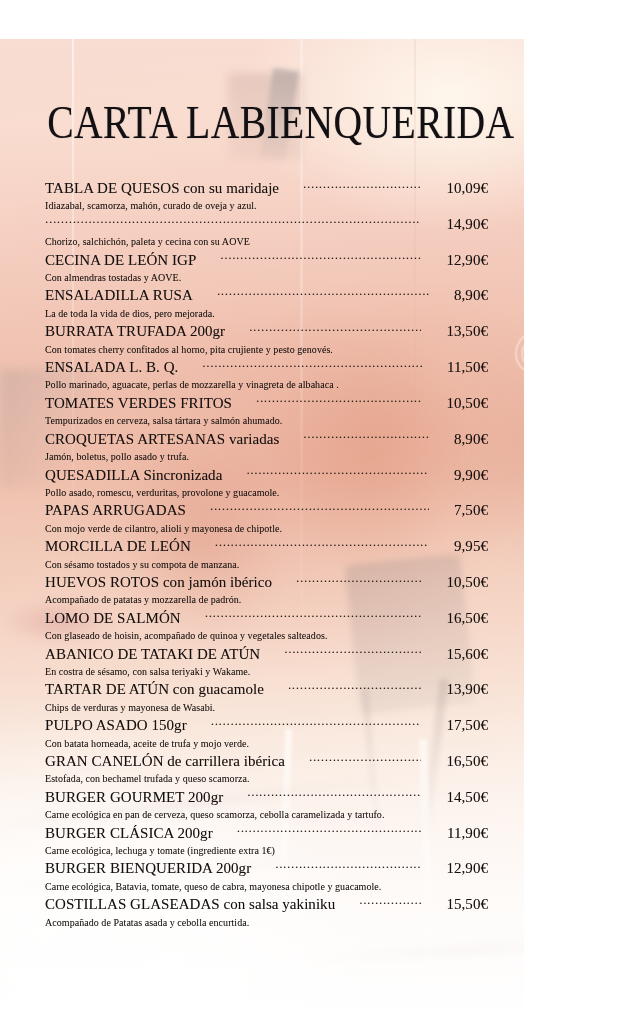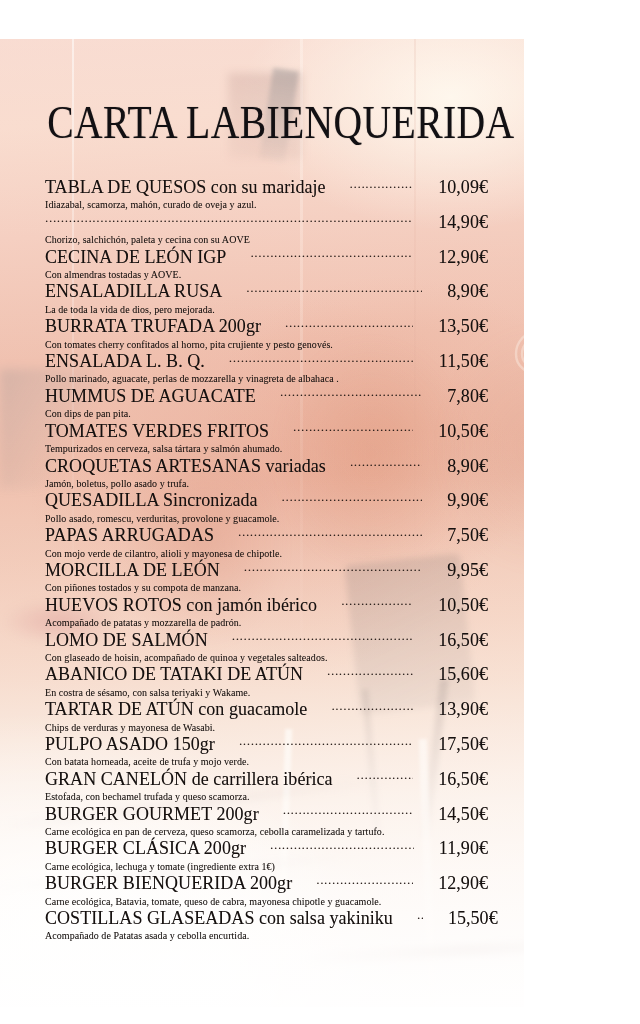--- a/index.html
+++ b/index.html
@@ -203,21 +203,21 @@
   }
 
   .item { margin:0; }
 
   
   .item-line {
     display:flex;
     align-items:baseline;
     width:100%;
     color:#15100f;
-    font-size:18px;
+    font-size:15px;
     line-height:17.4px;
     white-space:nowrap;
     letter-spacing:.05px;
     gap:24px;
   }
   .item-name {
     flex:0 0 auto;
     text-shadow:0 0 .6px rgba(20,14,12,.28);
   }
   .leader {
@@ -346,28 +346,20 @@
         <div class="item">
           <div class="item-line">
             <span class="item-name">ENSALADA L. B. Q.</span>
             <span class="leader"></span>
             <span class="item-price"> 11,50€</span>
           </div>
           <div class="item-desc">Pollo marinado, aguacate, perlas de mozzarella y vinagreta de albahaca .</div>
         </div>
         <div class="item">
           <div class="item-line">
-            <span class="item-name">HUMMUS DE AGUACATE</span>
-            <span class="leader"></span>
-            <span class="item-price"> 7,80€</span>
-          </div>
-          <div class="item-desc">Con dips de pan pita.</div>
-        </div>
-        <div class="item">
-          <div class="item-line">
             <span class="item-name">TOMATES VERDES FRITOS</span>
             <span class="leader"></span>
             <span class="item-price"> 10,50€</span>
           </div>
           <div class="item-desc">Tempurizados en cerveza, salsa tártara y salmón ahumado.</div>
         </div>
         <div class="item">
           <div class="item-line">
             <span class="item-name">CROQUETAS ARTESANAS  variadas</span>
             <span class="leader"></span>
@@ -390,21 +382,21 @@
             <span class="item-price"> 7,50€</span>
           </div>
           <div class="item-desc">Con mojo verde de cilantro, alioli y mayonesa de chipotle.</div>
         </div>
         <div class="item">
           <div class="item-line">
             <span class="item-name">MORCILLA DE LEÓN</span>
             <span class="leader"></span>
             <span class="item-price">9,95€</span>
           </div>
-          <div class="item-desc">Con piñones tostados y su compota de manzana.</div>
+          <div class="item-desc">Con sésamo tostados y su compota de manzana.</div>
         </div>
         <div class="item">
           <div class="item-line">
             <span class="item-name">HUEVOS ROTOS con jamón ibérico</span>
             <span class="leader"></span>
             <span class="item-price"> 10,50€</span>
           </div>
           <div class="item-desc">Acompañado de patatas y mozzarella de padrón.</div>
         </div>
         <div class="item">

